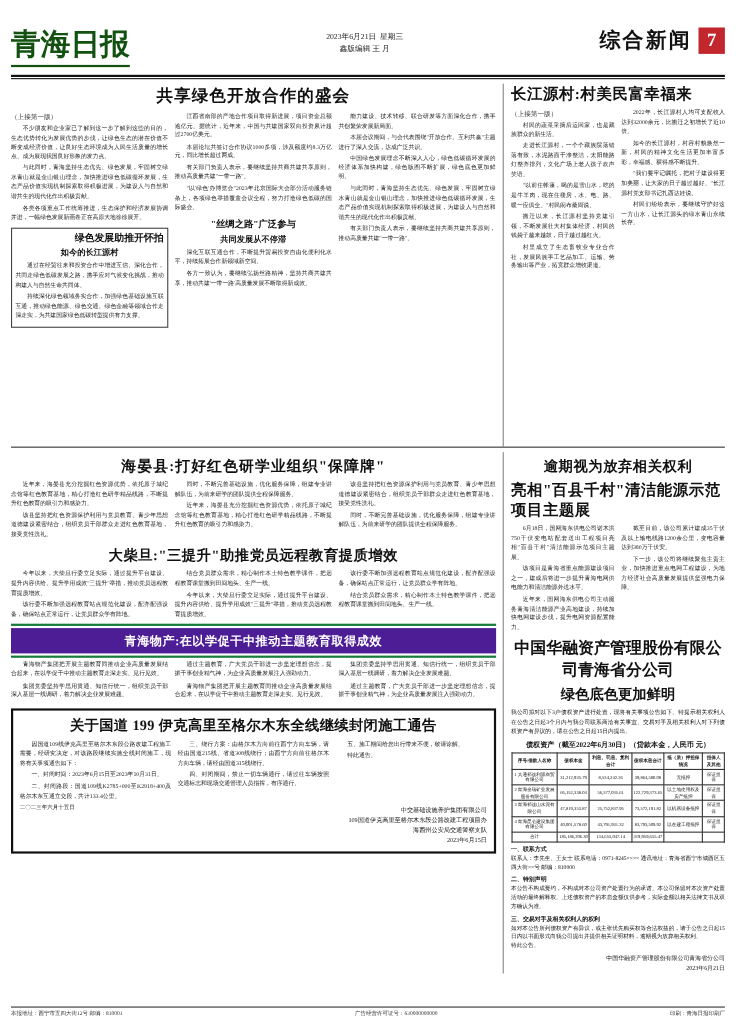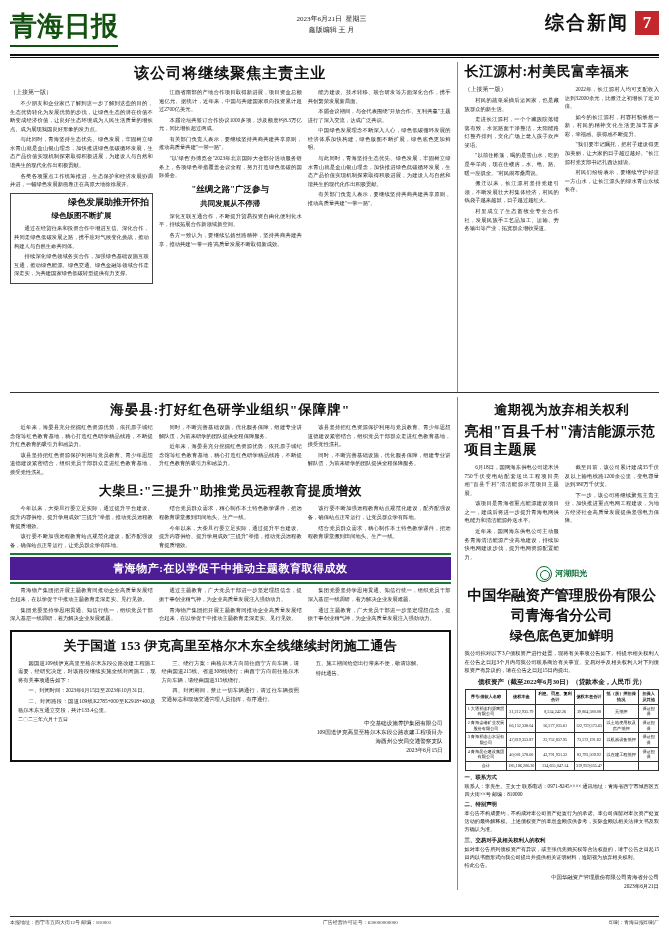--- a/index.html
+++ b/index.html
@@ -4,21 +4,21 @@
 <style>
   * { box-sizing: border-box; }
   html, body { margin:0; padding:0; }
   body {
     width: 669px; height: 929px;
     background: #ffffff;
     font-family: "Liberation Serif", serif;
     color: #111;
     overflow: hidden;
   }
-  .page { position: relative; width:669px; height:929px; padding: 8px 10px; }
+  .page { position: relative; width:669px; height:929px; padding: 22px 10px; }
 
   
   .masthead { display:flex; align-items:flex-start; justify-content:space-between; height:44px; }
   .logo-box { display:flex; align-items:center; gap:4px; }
   .logo-kanji { font-size:27px; font-weight:bold; color:#12510f; font-family:"Liberation Serif", serif;
                 border-bottom:2px solid #12510f; padding-bottom:1px;}
   .mast-mid { font-size:7px; line-height:1.5; text-align:center; padding-top:6px; color:#222; }
   .mast-right { display:flex; align-items:center; gap:6px; padding-top:2px; }
   .mast-title { font-size:19px; font-weight:bold; letter-spacing:2px; }
   .mast-num { width:24px; height:24px; background:#c1272d; color:#fff; font-size:17px; font-weight:bold;
@@ -106,33 +106,33 @@
       <div class="mast-title">综合新闻</div>
       <div class="mast-num">7</div>
     </div>
   </div>
   <div class="mast-rule"></div>
   <div class="mast-rule2"></div>
 
   <div class="top">
 
     <div class="top-left">
-      <div class="headline">该公司将继续聚焦主责主业</div>
+      <div class="headline">共享绿色开放合作的盛会</div>
       <div class="cols3">
 
         <div class="col">
           <div class="kicker">（上接第一版）</div>
           <div class="body-text">
             <p>不少朋友和企业家已了解到这一步了解到这些的目的，生态优势转化为发展优势的步伐，让绿色生态的潜在价值不断变成经济价值，让良好生态环境成为人民生活质量的增长点、成为展现我国良好形象的发力点。</p>
             <p>与此同时，青海坚持生态优先、绿色发展，牢固树立绿水青山就是金山银山理念，加快推进绿色低碳循环发展，生态产品价值实现机制探索取得积极进展，为建设人与自然和谐共生的现代化作出积极贡献。</p>
             <p>各类各项重点工作统筹推进，生态保护和经济发展协调并进，一幅绿色发展新画卷正在高原大地徐徐展开。</p>
           </div>
           <div class="boxed">
             <div class="box-title">绿色发展助推开怀拍</div>
-            <div class="box-sub">绿色版图不断扩展</div>
+            <div class="box-sub">如今的长江源村</div>
             <div class="body-text">
               <p>通过在经贸往来和投资合作中增进互信、深化合作，共同走绿色低碳发展之路，携手应对气候变化挑战，推动构建人与自然生命共同体。</p>
               <p>持续深化绿色领域务实合作，加强绿色基础设施互联互通，推动绿色能源、绿色交通、绿色金融等领域合作走深走实，为共建国家绿色低碳转型提供有力支撑。</p>
             </div>
           </div>
         </div>
 
         <div class="col">
           <div class="body-text">
             <p>江西省南部的产地合作项目取得新进展，项目资金总额逾亿元。据统计，近年来，中国与共建国家双向投资累计超过2700亿美元。</p>
@@ -234,21 +234,21 @@
           <p>通过主题教育，广大党员干部进一步坚定理想信念，提振干事创业精气神，为企业高质量发展注入强劲动力。</p>
           <p>青海物产集团把开展主题教育同推动企业高质量发展结合起来，在以学促干中推动主题教育走深走实、见行见效。</p>
         </div>
         <div class="col body-text">
           <p>集团党委坚持学思用贯通、知信行统一，组织党员干部深入基层一线调研，着力解决企业发展难题。</p>
           <p>通过主题教育，广大党员干部进一步坚定理想信念，提振干事创业精气神，为企业高质量发展注入强劲动力。</p>
         </div>
       </div>
 
       <div class="notice">
-        <div class="notice-title">关于国道 153 伊克高里至格尔木东全线继续封闭施工通告</div>
+        <div class="notice-title">关于国道 199 伊克高里至格尔木东全线继续封闭施工通告</div>
         <div class="cols3">
           <div class="col body-text">
             <p>因国道109线伊克高里至格尔木东段公路改建工程施工需要，经研究决定，对该路段继续实施全线封闭施工，现将有关事项通告如下：</p>
             <p>一、封闭时间：2023年6月15日至2023年10月31日。</p>
             <p>二、封闭路段：国道109线K2785+000至K2918+400及格尔木东互通立交段，共计133.4公里。</p>
           </div>
           <div class="col body-text">
             <p>三、绕行方案：由格尔木方向前往西宁方向车辆，请经由国道215线、省道308线绕行；由西宁方向前往格尔木方向车辆，请经由国道315线绕行。</p>
             <p>四、封闭期间，禁止一切车辆通行，请过往车辆按照交通标志和现场交通管理人员指挥，有序通行。</p>
           </div>
@@ -275,23 +275,20 @@
       <div class="cols2">
         <div class="col body-text">
           <p>6月18日，国网海东供电公司诺木洪750千伏变电站配套送出工程项目亮相"百县千村"清洁能源示范项目主题展。</p>
           <p>该项目是青海省重点能源建设项目之一，建成后将进一步提升青海电网供电能力和清洁能源外送水平。</p>
           <p>近年来，国网海东供电公司主动服务青海清洁能源产业高地建设，持续加快电网建设步伐，提升电网资源配置能力。</p>
         </div>
         <div class="col body-text">
           <p>截至目前，该公司累计建成35千伏及以上输电线路1200余公里，变电容量达到380万千伏安。</p>
           <p>下一步，该公司将继续聚焦主责主业，加快推进重点电网工程建设，为地方经济社会高质量发展提供坚强电力保障。</p>
         </div>
-      </div>
-      <div class="sg-logo">
-        <span class="sg-mark"></span><span>河湖阳光</span>
       </div>
 
       <div>
         <div class="ad-title">中国华融资产管理股份有限公司青海省分公司</div>
         <div class="ad-sub">绿色底色更加鲜明</div>
         <div class="ad-body">我公司拟对以下3户债权资产进行处置，现将有关事项公告如下。特提示相关权利人在公告之日起3个月内与我公司联系商洽有关事宜。交易对手及相关权利人对下列债权资产有异议的，请在公告之日起15日内提出。</div>
         <div class="tbl-cap">债权资产（截至2022年6月30日）（贷款本金，人民币 元）</div>
         <table class="assets">
           <thead>
             <tr>

